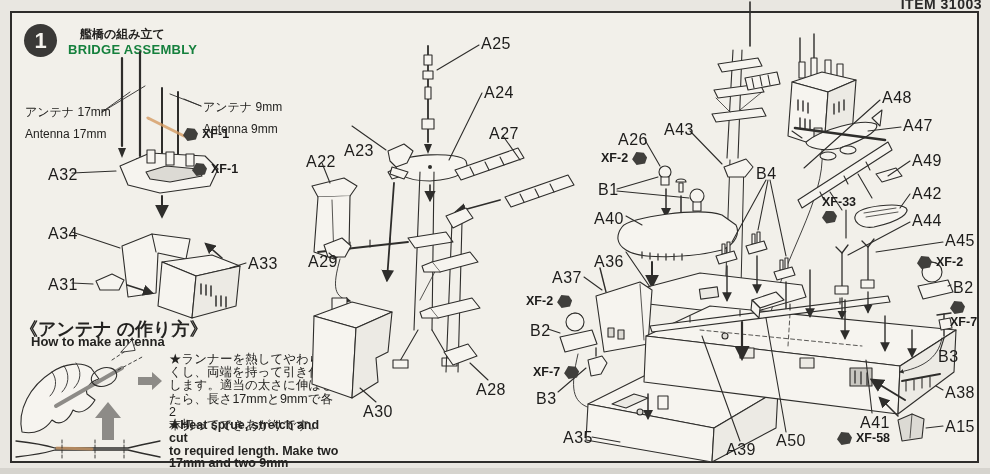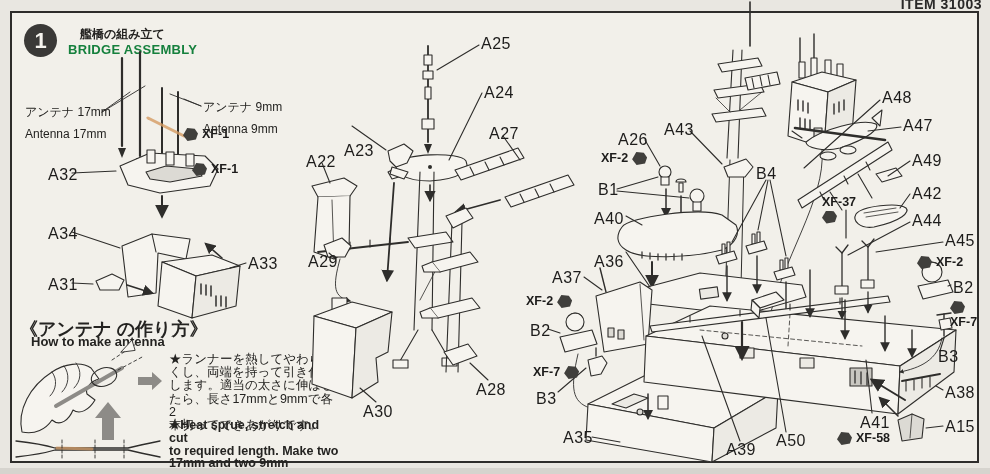--- a/index.html
+++ b/index.html
@@ -552,21 +552,21 @@
       </div>
       <div class="paintout" style="left: 526px; top: 295px;">
         <span>XF-2</span>
         <span class="blob"></span>
       </div>
       <div class="paintout" style="left: 533px; top: 366px;">
         <span>XF-7</span>
         <span class="blob"></span>
       </div>
       <div class="paintout col" style="left: 822px; top: 196px;">
-        <span>XF-37</span>
+        <span>XF-33</span>
         <span class="blob"></span>
       </div>
       <div class="paintout" style="left: 917px; top: 256px;">
         <span class="blob"></span>
         <span>XF-2</span>
       </div>
       <div class="paintout col" style="left: 950px; top: 301px;">
         <span class="blob"></span>
         <span>XF-7</span>
       </div>

